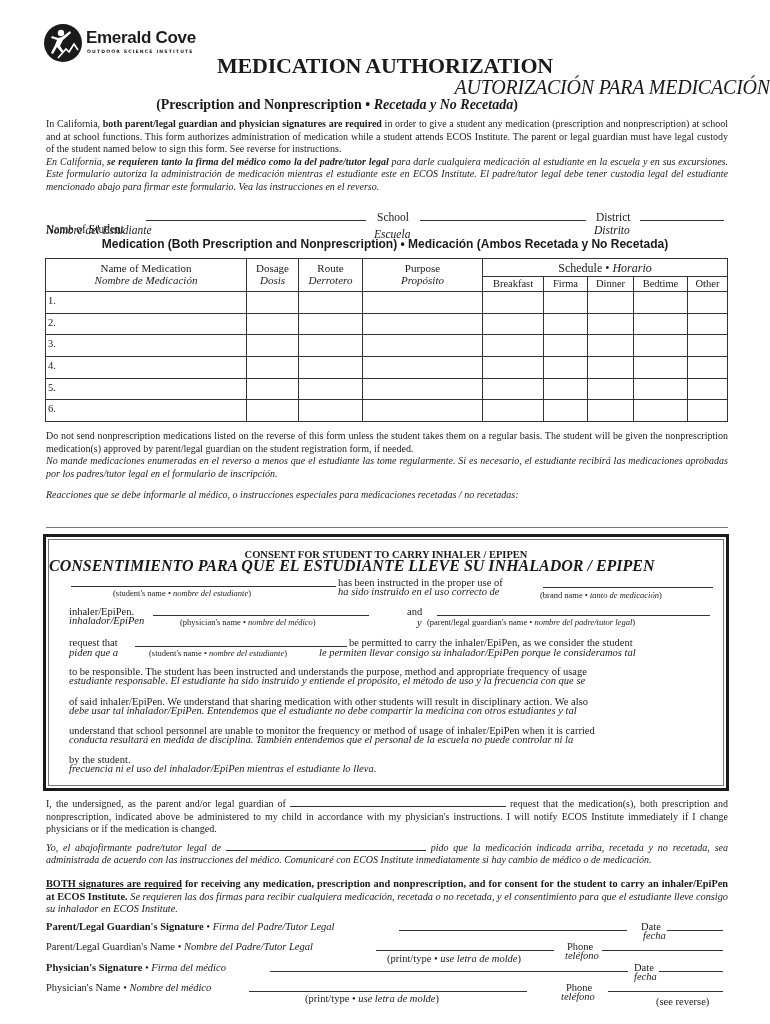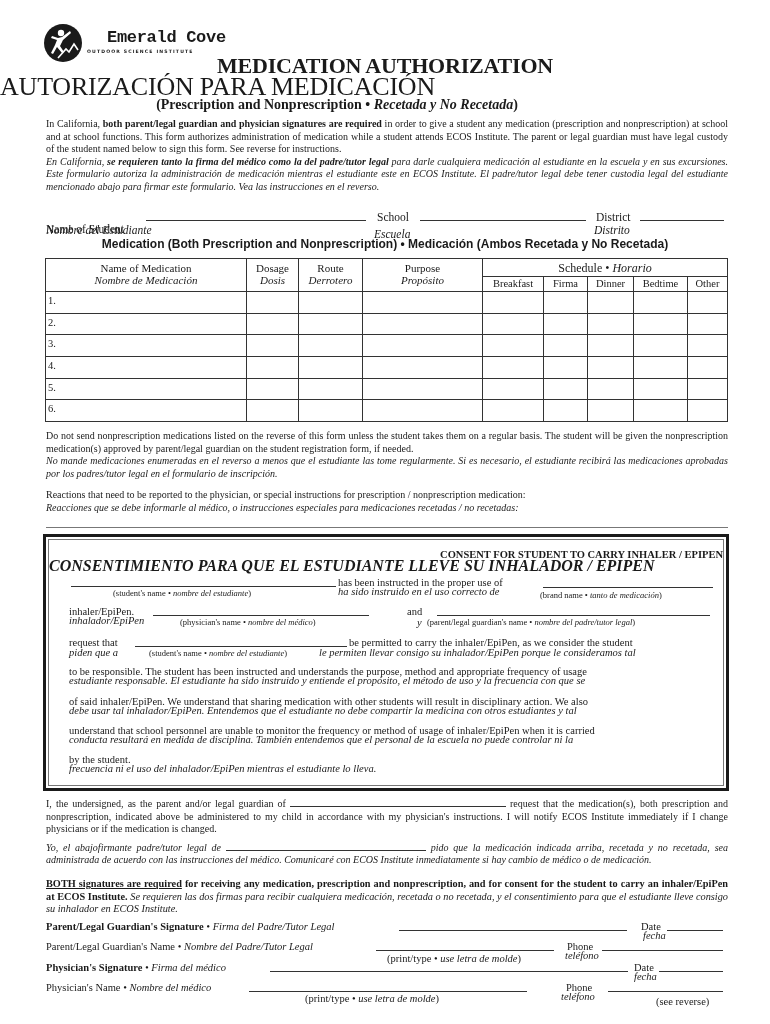--- a/index.html
+++ b/index.html
@@ -6,25 +6,25 @@
   html, body { width: 770px; height: 1024px; background: #ffffff; overflow: hidden; }
   body { font-family: "Liberation Serif", "DejaVu Serif", serif; color: #1a1a1a; position: relative; }
   .abs { position: absolute; }
   i, .it { font-style: italic; }
   b, .bd { font-weight: bold; }
 
   
   #logo { left: 44px; top: 24px; width: 200px; height: 40px; }
   #logo .circle { position: absolute; left: 0; top: 0; width: 38px; height: 38px; border-radius: 50%; background: #1a1a1a; overflow: hidden; }
   #logo .circle svg { position: absolute; left: 0; top: 0; }
-  #logo .name { position: absolute; left: 42px; top: 5px; font-family: Liberation Mono, monospace; font-weight: bold; font-size: 17px; letter-spacing: -0.3px; color: #1a1a1a; line-height: 18px; margin-left: 21px; }
+  #logo .name { position: absolute; left: 42px; top: 5px; font-family: Liberation Sans, sans-serif; font-weight: bold; font-size: 17px; letter-spacing: -0.3px; color: #1a1a1a; line-height: 18px; }
   #logo .sub { position: absolute; left: 43px; top: 25px; font-family: "DejaVu Sans", sans-serif; font-weight: bold; font-size: 4.6px; letter-spacing: 1.15px; color: #1a1a1a; }
 
   .title1 { left: 0; width: 770px; top: 55px; text-align: center; font-size: 22px; font-weight: bold; line-height: 22px; letter-spacing: -0.2px; }
-  .title2 { left: 0; width: 770px; top: 76px; text-align: left; font-size: 26px; line-height: 22px; letter-spacing: -0.2px; }
+  .title2 { left: 0; width: 770px; top: 76px; text-align: right; font-size: 20px; font-style: italic; line-height: 22px; letter-spacing: -0.2px; }
   .subtitle { left: 0; width: 674px; top: 97px; text-align: center; font-size: 14px; font-weight: bold; line-height: 16px; }
 
   .para { left: 46px; width: 682px; font-size: 10px; line-height: 12.6px; text-align: justify; }
   .para p { margin: 0; }
 
   .field-row { font-size: 11.5px; line-height: 13px; }
   .uline { display: inline-block; border-bottom: 1px solid #333; height: 10px; vertical-align: baseline; }
 
   .sec-heading { left: 0; width: 770px; top: 237px; text-align: center; font-family: "Liberation Sans", sans-serif; font-size: 12px; font-weight: bold; line-height: 14px; }
 
@@ -182,28 +182,27 @@
   </tr>
 </tbody>
   </table>
 
 <div class="abs para" style="top:430px;">
   <p>Do not send nonprescription medications listed on the reverse of this form unless the student takes them on a regular basis.  The student will be given the nonprescription medication(s) approved by parent/legal guardian on the student registration form, if needed.</p>
   <p class="it">No mande medicaciones enumeradas en el reverso a menos que el estudiante las tome regularmente.  Si es necesario, el estudiante recibirá las medicaciones aprobadas por los padres/tutor legal en el formulario de inscripción.</p>
 </div>
 
 <div class="abs para" style="top:489px;">
-  <p>Reactions that need to be reported to the physician, or special instructions for prescription / nonprescription medication:</p>
   <p class="it">Reacciones que se debe informarle al médico, o instrucciones especiales para medicaciones recetadas / no recetadas:</p>
 </div>
 <div class="abs hr" style="top:527px;"></div>
 
 <div id="consent" class="abs">
   <div class="inner">
-    <div class="abs" style="left:0; top:9px; width:100%; text-align:right; font-size:10.5px; font-weight:bold; line-height:12px;">CONSENT FOR STUDENT TO CARRY INHALER / EPIPEN</div>
+    <div class="abs" style="left:0; top:9px; width:100%; text-align:center; font-size:10.5px; font-weight:bold; line-height:12px;">CONSENT FOR STUDENT TO CARRY INHALER / EPIPEN</div>
     <div class="abs" style="left:0; top:20px; width:100%; font-size:16px; font-weight:bold; font-style:italic; line-height:12px;">CONSENTIMIENTO PARA QUE EL ESTUDIANTE LLEVE SU INHALADOR / EPIPEN</div>
 
     <div class="cline" style="left:22px; top:46px; width:265px;"></div>
     <div class="abs small" style="left:64px; top:48px;"><span>(student's name • </span><i>nombre del estudiante</i>)</div>
     <div class="abs cbox-text" style="left:289px; top:38px;">has been instructed in the proper use of</div>
     <div class="abs cbox-text it" style="left:289px; top:47px;">ha sido instruido en el uso correcto de</div>
     <div class="cline" style="left:494px; top:47px; width:170px;"></div>
     <div class="abs small" style="left:491px; top:50px;"><span>(brand name • </span><i>tanto de medicación</i>)</div>
 
     <div class="abs cbox-text" style="left:20px; top:67px;">inhaler/EpiPen.</div>

